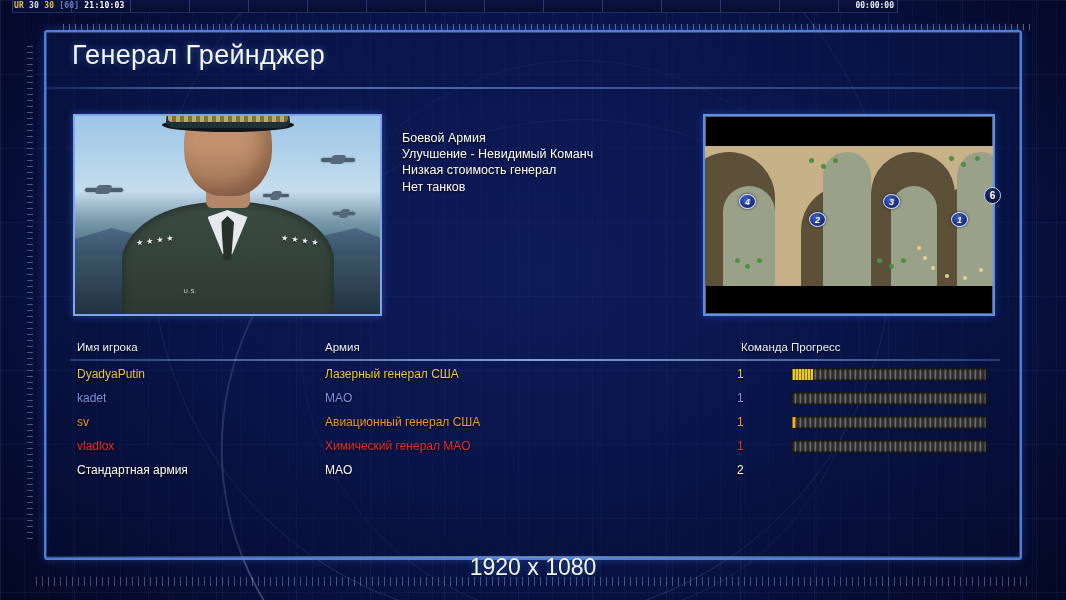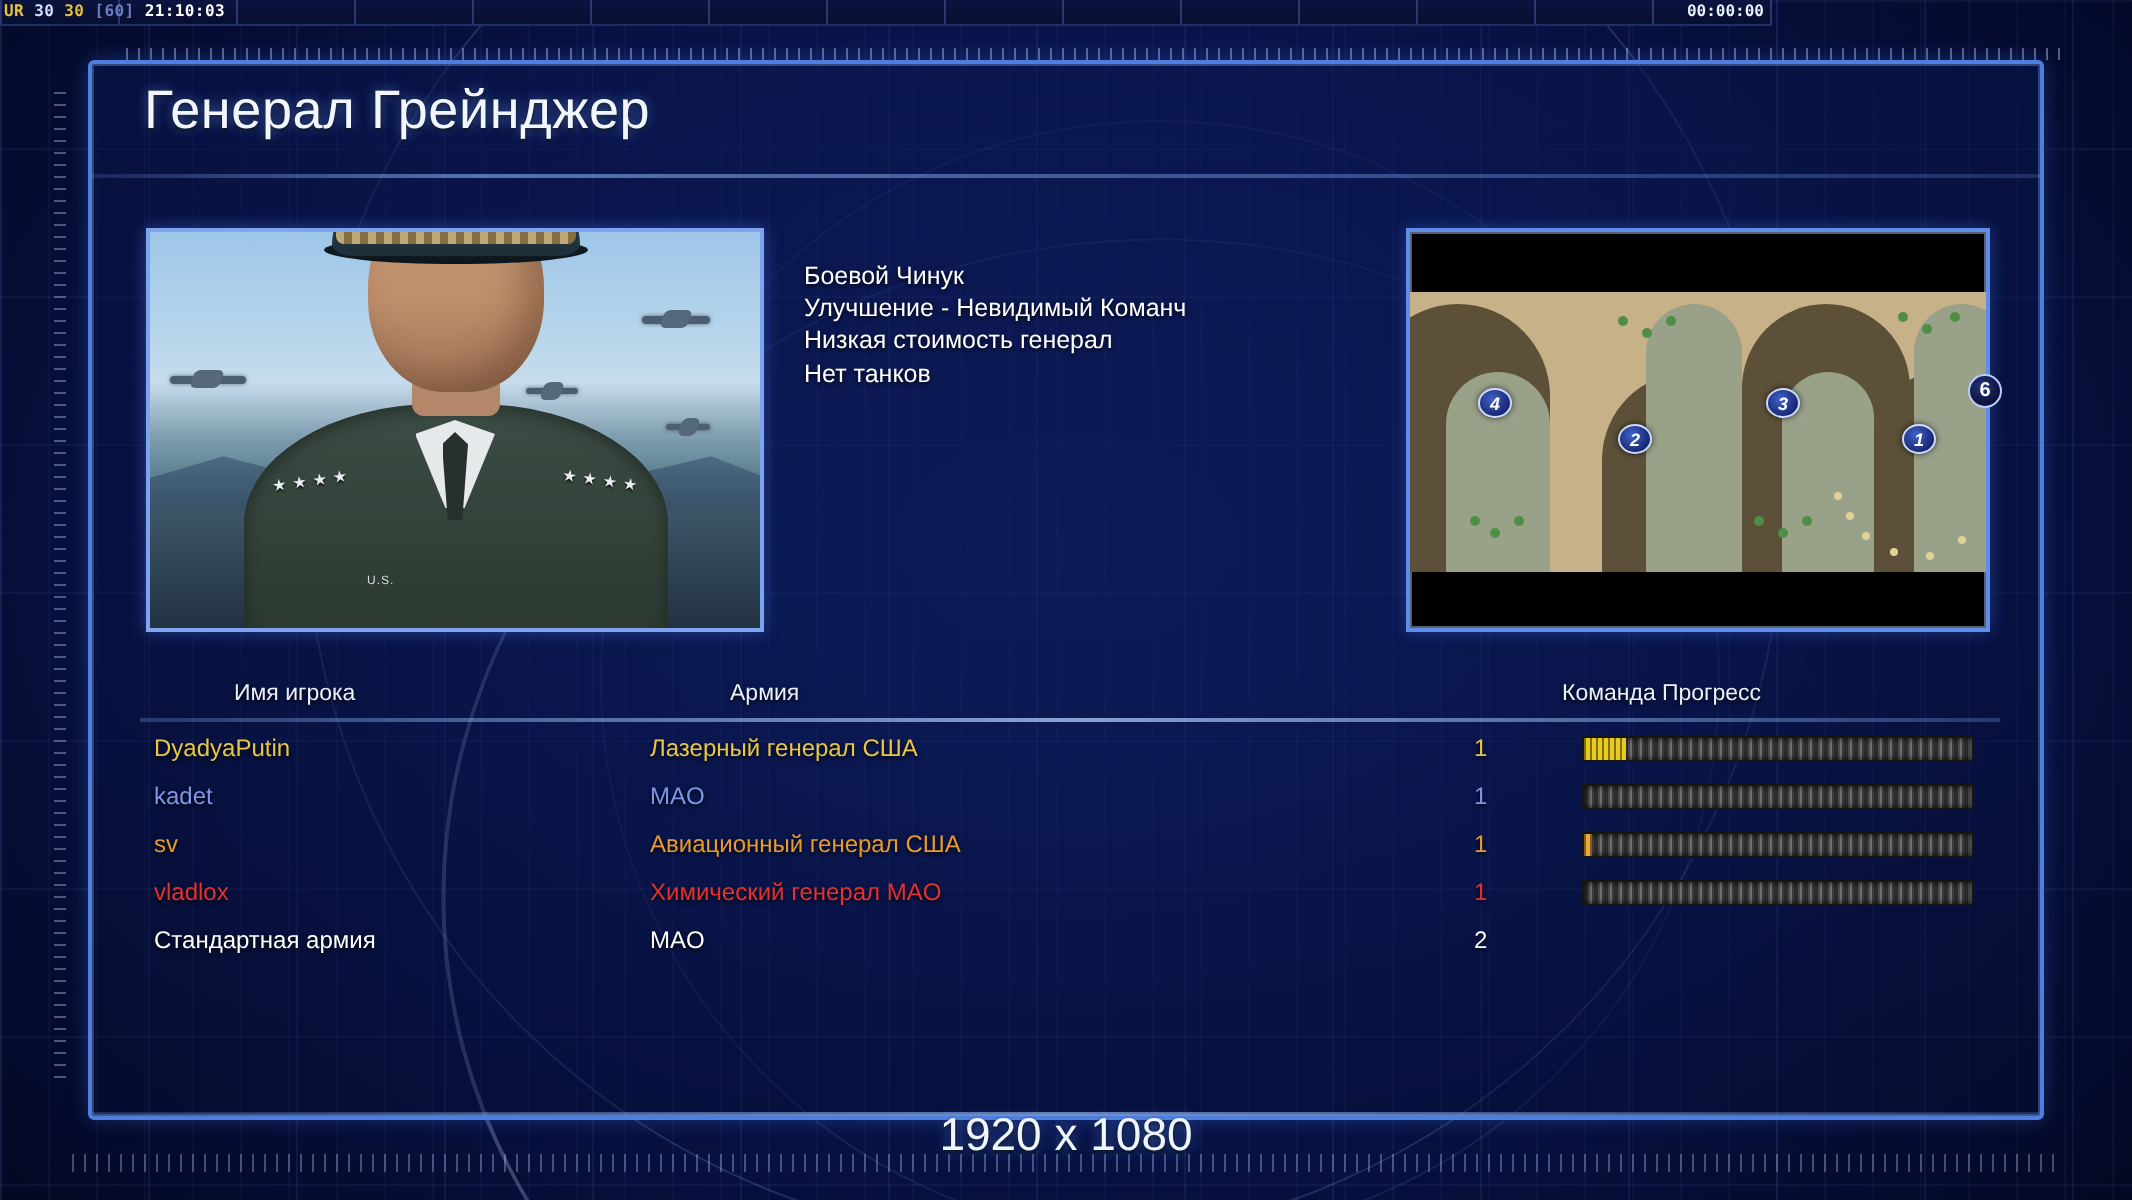--- a/index.html
+++ b/index.html
@@ -62,21 +62,21 @@
     width: 700px; height: 640px;
     border-radius: 50%;
     border-left: 2px solid rgba(190,215,255,.28);
     border-top: 1px solid rgba(190,215,255,.10);
     transform: rotate(-9deg);
     pointer-events: none;
   }
 
   
   .topbar {
-    position: absolute; left: 0; top: 0;
+    position: absolute; left: 12px; top: 0;
     width: 886px; height: 13px;
     background: linear-gradient(to bottom, #0b1340 0%, #070e2e 100%);
     border-bottom: 1px solid rgba(90,130,220,.25);
     z-index: 40;
   }
   .topbar .ticks {
     position: absolute; inset: 0;
     background-image: linear-gradient(to right, rgba(110,150,240,.30) 1px, transparent 1px);
     background-size: 59px 100%;
   }
@@ -349,21 +349,21 @@
 
   
   .table-head {
     position: absolute;
     left: 27px; top: 309px;
     width: 922px; height: 18px;
     font-size: 11.5px;
     color: #e9f0ff;
     text-shadow: 0 1px 2px #000;
   }
-  .th { position: absolute; top: 0; white-space: nowrap; margin-left: 40px; }
+  .th { position: absolute; top: 0; white-space: nowrap; }
   .th-name { left: 4px; }
   .th-army { left: 252px; }
   .th-team { left: 668px; }
   .th-prog { left: 718px; }
   .table-rule {
     position: absolute;
     left: 24px; top: 327px; width: 930px; height: 2px;
     background: linear-gradient(to right, rgba(130,175,255,.25), rgba(175,210,255,.75), rgba(130,175,255,.25));
   }
 
@@ -478,21 +478,21 @@
         <div class="gen-neck"></div>
         <div class="gen-head"></div>
         <div class="hat-brim"></div>
         <div class="gen-hat"></div>
         <div class="hat-band"></div>
 
       </div>
     </div>
 
     <ul class="features">
-      <li>Боевой Чинук</li>
+      <li>Боевой Армия</li>
       <li>Улучшение - Невидимый Команч</li>
       <li>Низкая стоимость генерал</li>
       <li>Нет танков</li>
     </ul>
 
     <div class="map-box">
       <div class="map-terrain">
 
         <div class="snake" style="left:-22px;  top:6px;  width:92px;  height:134px;"></div>
         <div class="snake" style="left:18px;   top:40px; width:52px;  height:100px; background:#9aa189;"></div>

